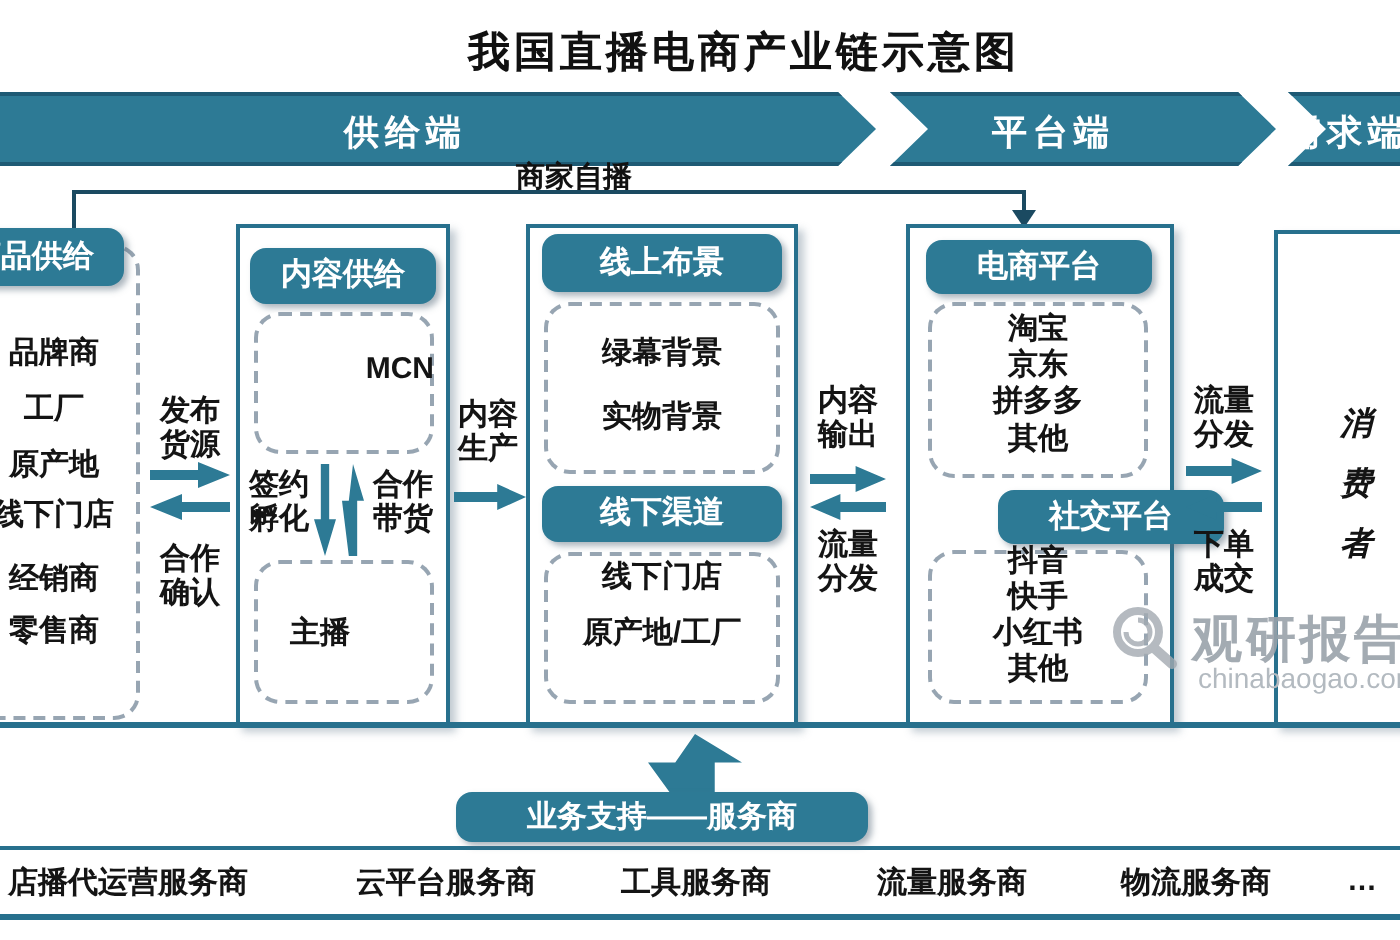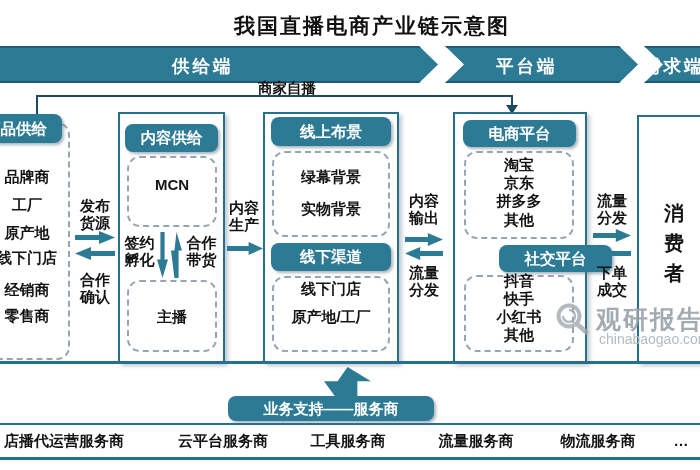--- a/index.html
+++ b/index.html
@@ -28,21 +28,21 @@
   
   .arr{background:#2d7a95;}
   .arr-r{clip-path:polygon(0 31%,60% 31%,60% 0,100% 50%,60% 100%,60% 69%,0 69%);}
   .arr-l{clip-path:polygon(0 31%,60% 31%,60% 0,100% 50%,60% 100%,60% 69%,0 69%);transform:scaleX(-1);}
   .arr-d{clip-path:polygon(31% 0,69% 0,69% 60%,100% 60%,50% 100%,0 60%,31% 60%);}
   .arr-u{clip-path:polygon(50% 0,100% 40%,69% 40%,69% 100%,31% 100%,0 40%,31% 40%);}
   .arr-u-big{clip-path:polygon(50% 0,100% 43%,71% 43%,71% 100%,29% 100%,0 43%,29% 43%);}
   .hline{background:#27708d;}
   .support-box{background:#2d7a95;border-radius:8px;color:#fff;font-weight:bold;font-size:15px;text-align:center;box-shadow:2px 2px 3px rgba(90,110,125,.5);}
   .provider{font-size:15px;font-weight:bold;white-space:nowrap;transform:translateX(-50%);color:#141414;}
-  .vtext{font-size:20px;font-weight:bold;line-height:30px;text-align:center;color:#141414;}
+  .vtext{font-size:16px;font-weight:bold;line-height:30px;text-align:right;color:#141414;font-style:italic;}
   .wm-name{font-size:25px;font-weight:bold;color:#9aa2aa;letter-spacing:2px;opacity:.9;white-space:nowrap;}
   .wm-domain{font-size:14px;color:#b3bac0;white-space:nowrap;}
 </style>
 </head>
 <body>
 
 <div class="stage">
 
   <div class="abs title">我国直播电商产业链示意图</div>
 
@@ -69,27 +69,27 @@
   <div class="abs item" style="left:-30px;top:308px;width:114px;">零售商</div>
 
   <div class="abs flow" style="left:78px;top:197px;width:34px;">发布货源</div>
   <div class="abs arr arr-r" style="left:75px;top:231px;width:40px;height:13px;"></div>
   <div class="abs arr arr-l" style="left:75px;top:247px;width:40px;height:13px;"></div>
   <div class="abs flow" style="left:78px;top:271px;width:34px;">合作确认</div>
 
   <div class="abs colbox" style="left:118px;top:112px;width:107px;height:251px;"></div>
   <div class="abs hdr" style="left:125px;top:124px;width:93px;height:28px;line-height:28px;">内容供给</div>
   <div class="abs dashbox" style="left:127px;top:156px;width:90px;height:71px;"></div>
-  <div class="abs item" style="left:127px;top:177px;width:90px;">MCN</div>
+  <div class="abs item" style="left:127px;top:177px;width:90px;text-align:right;">MCN</div>
   <div class="abs flow" style="left:123px;top:234px;width:33px;">签约孵化</div>
   <div class="abs arr arr-d" style="left:157px;top:232px;width:11px;height:46px;"></div>
   <div class="abs arr arr-u" style="left:171px;top:232px;width:11px;height:46px;"></div>
   <div class="abs flow" style="left:185px;top:234px;width:33px;">合作带货</div>
   <div class="abs dashbox" style="left:127px;top:280px;width:90px;height:72px;"></div>
-  <div class="abs item" style="left:127px;top:309px;width:90px;text-align:center;">主播</div>
+  <div class="abs item" style="left:115px;top:309px;width:90px;text-align:center;">主播</div>
 
   <div class="abs flow" style="left:227px;top:199px;width:34px;">内容生产</div>
   <div class="abs arr arr-r" style="left:227px;top:242px;width:36px;height:13px;"></div>
 
   <div class="abs colbox" style="left:263px;top:112px;width:136px;height:251px;"></div>
   <div class="abs hdr" style="left:271px;top:117px;width:120px;height:29px;line-height:29px;">线上布景</div>
   <div class="abs dashbox" style="left:272px;top:151px;width:118px;height:86px;"></div>
   <div class="abs item" style="left:272px;top:169px;width:118px;">绿幕背景</div>
   <div class="abs item" style="left:272px;top:201px;width:118px;">实物背景</div>
   <div class="abs hdr" style="left:271px;top:243px;width:120px;height:28px;line-height:28px;">线下渠道</div>

